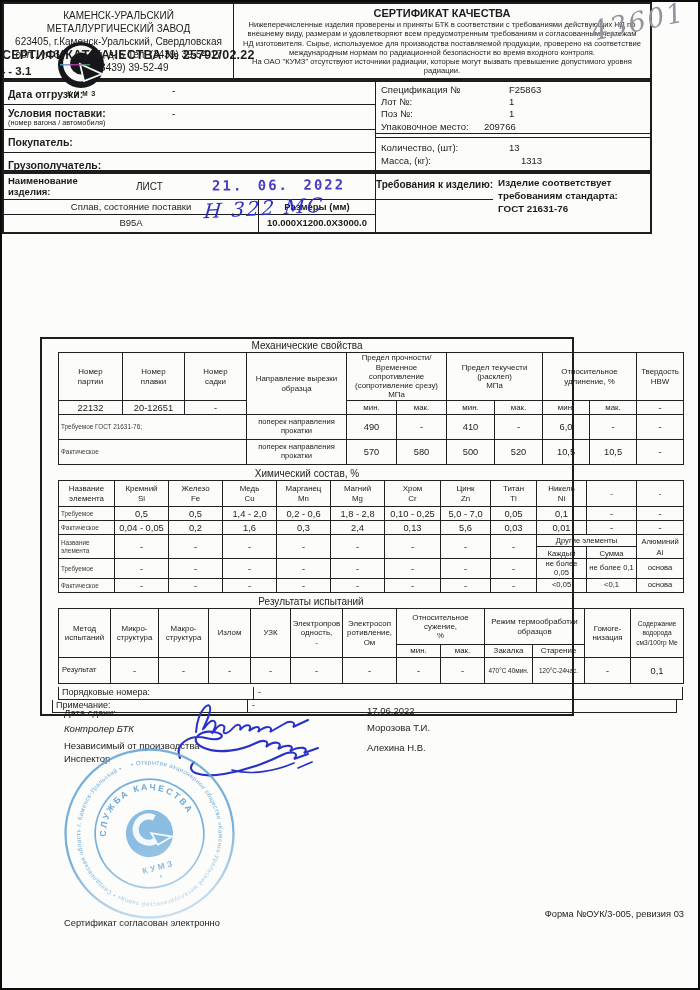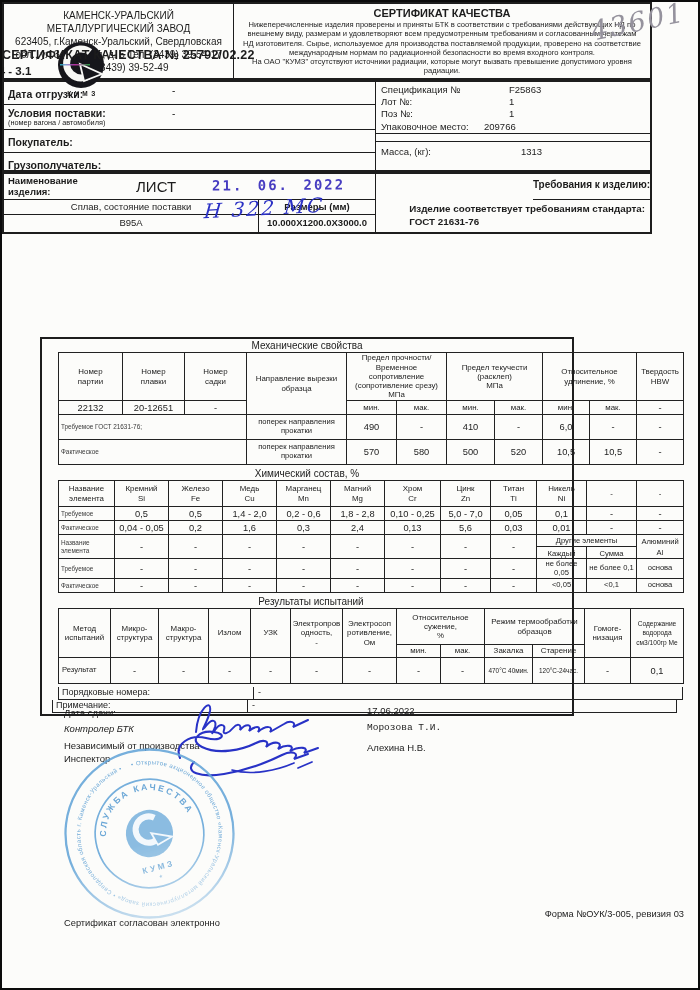--- a/index.html
+++ b/index.html
@@ -38,29 +38,29 @@
   .spec-gap{height:7px;border-bottom:1.6px solid #1d1d1d;}
   .qty-cell{flex:1;padding:3px 5px;font-size:9.5px;line-height:13px;box-sizing:border-box;}
   .kv{display:flex;}
   .kv .k{width:128px;flex:none;}
   .kv .v{font-weight:normal;}
   
   .boxB{left:38px;top:270px;width:650px;height:62px;border:2px solid #1d1d1d;box-sizing:border-box;display:flex;}
   .bleft{width:372px;border-right:1.6px solid #1d1d1d;display:flex;flex-direction:column;box-sizing:border-box;}
   .bname{height:26px;border-bottom:1.6px solid #1d1d1d;display:flex;align-items:center;padding:1px 4px;box-sizing:border-box;}
   .bname .nm{font-weight:bold;font-size:9.5px;line-height:10.5px;width:90px;}
-  .bname .nv{font-size:15px;margin-left:38px;}
+  .bname .nv{font-size:10px;margin-left:38px;}
   .bsplit{flex:1;display:flex;}
   .bs-col1{width:255px;border-right:1.6px solid #1d1d1d;box-sizing:border-box;}
   .bs-col2{flex:1;}
   .bs-h{height:15px;border-bottom:1.6px solid #1d1d1d;text-align:center;font-size:9.5px;padding-top:1px;box-sizing:border-box;}
   .bs-h.b{font-weight:bold;}
   .bs-v{text-align:center;font-size:9.5px;padding-top:2px;}
   .bs-v.b{font-weight:bold;}
-  .bright{flex:1;display:flex;flex-direction:column;align-items:flex-end;}
+  .bright{flex:1;display:flex;}
   .breq{height:26px;border-bottom:1.6px solid #1d1d1d;text-align:center;font-weight:bold;font-size:10px;padding-top:5px;box-sizing:border-box;}
   .bstd{flex:1;padding:2px 5px;font-weight:bold;font-size:9.8px;line-height:13px;}
   
   .bigbox{left:38px;top:335px;width:534px;border:2px solid #1d1d1d;box-sizing:border-box;padding-bottom:1px;}
   .sec-title{text-align:center;font-size:10px;padding:1px 0;}
   table{border-collapse:collapse;table-layout:fixed;margin-left:16px;width:625px;}
   th,td{border:1.4px solid #222;padding:0 1px;text-align:center;vertical-align:middle;
         font-weight:normal;overflow-wrap:anywhere;box-sizing:border-box;}
   th{font-size:7.9px;line-height:9.2px;}
   td{font-size:9.3px;}
@@ -172,20 +172,24 @@
             <span class="k">Поз №:</span>
             <span class="v">1</span>
           </div>
         <div class="kv">
             <span class="k" style="width:103px;">Упаковочное место:</span>
             <span class="v">209766</span>
           </div>
       </div>
       <div class="spec-gap"></div>
       <div class="qty-cell">
+        <div class="kv">
+            <span class="k">Количество, (шт):</span>
+            <span class="v">13</span>
+          </div>
         <div class="kv">
             <span class="k">Масса, (кг):</span>
             <span class="v" style="margin-left:12px;">1313</span>
           </div>
       </div>
     </div>
   </div>
 
   <div class="abs datestamp">21. 06. 2022</div>
   <div class="abs vagon">Н 322 МС</div>
@@ -484,21 +488,21 @@
     </div>
     <div class="srow srow2">
       <div class="sl">Примечание:</div>
       <div class="sv">-</div>
     </div>
   </div>
 
   <div class="abs sigtext" style="left:62px;top:705px;">Дата сдачи:</div>
   <div class="abs sigtext" style="left:365px;top:703px;">17.06.2022</div>
   <div class="abs sigtext" style="left:62px;top:721px;font-style:italic;">Контролер БТК</div>
-  <div class="abs sigtext" style="left:365px;top:720px;font-family:Liberation Mono, monospace;">Морозова Т.И.</div>
+  <div class="abs sigtext" style="left:365px;top:720px;">Морозова Т.И.</div>
   <div class="abs sigtext" style="left:62px;top:738px;">Независимый от производства</div>
   <div class="abs sigtext" style="left:62px;top:751px;">Инспектор</div>
   <div class="abs sigtext" style="left:365px;top:740px;">Алехина Н.В.</div>
 
   <svg class="abs sig-svg" style="left:182px;top:690px;" width="150" height="56" viewBox="0 0 150 56">
     <path d="M12,40 C14,16 28,6 26,19 C24,30 14,44 22,34 C28,26 33,28 31,35 C29,41 26,44 31,38 C36,31 42,32 40,38 C38,44 45,41 49,36 C53,31 58,32 56,38 C62,31 69,32 65,39 C71,34 78,33 74,40 C82,33 90,34 86,40 L100,32 C106,28 113,30 109,35 L124,28" stroke="#2832c6" stroke-width="2" fill="none" stroke-linecap="round"></path>
   </svg>
 
   <svg class="abs sig-svg" style="left:170px;top:726px;" width="185" height="54" viewBox="0 0 185 54">
     <path d="M8,30 C2,16 18,6 34,10 C50,14 56,6 42,4 C28,2 16,12 30,19 C46,27 70,22 84,15 C92,11 98,13 94,19 C102,12 112,14 106,21 C114,16 124,17 118,23 C128,18 138,19 132,25 L146,20" stroke="#2832c6" stroke-width="2.1" fill="none" stroke-linecap="round"></path>

